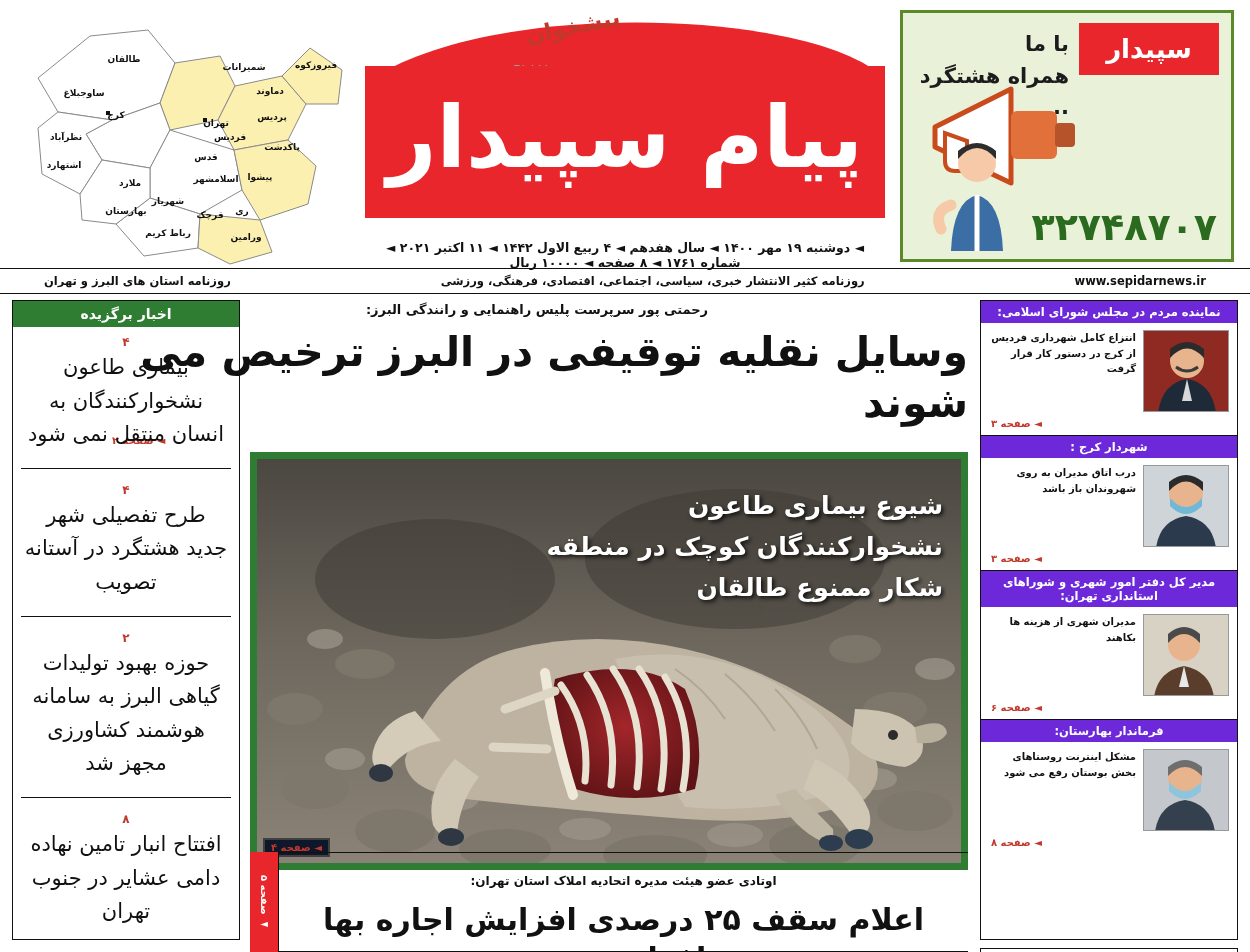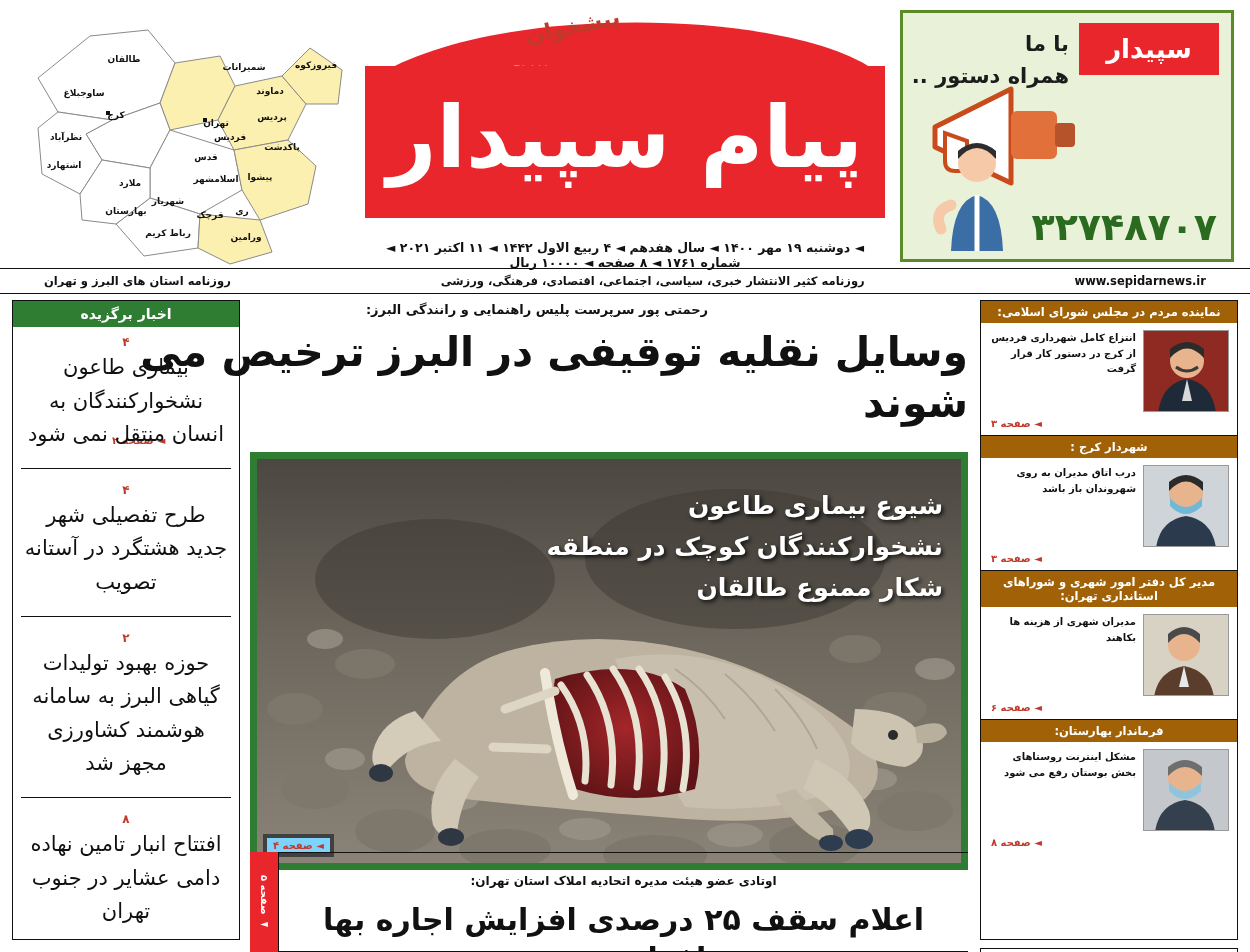--- a/index.html
+++ b/index.html
@@ -91,21 +91,21 @@
   
   .content { position:absolute; top:300px; left:0; width:1250px; height:652px; }
 
   
   .col-right {
     position:absolute; right:12px; top:0; width:258px; height:640px;
     border:1.5px solid #111;
   }
   .sidebar-item { padding:0; }
   .sb-head {
-    background:#a16207; color:#fff; font-size:11.5px; font-weight:bold;
+    background:#6d28d9; color:#fff; font-size:11.5px; font-weight:bold;
     padding:4px 8px; text-align:center; letter-spacing:0;
   }
   .sb-body { display:flex; padding:7px 8px 4px 8px; gap:7px; }
   .sb-photo {
     width:86px; height:82px; flex:0 0 86px;
     border:1px solid #999; overflow:hidden; position:relative;
     background:#cfcfcf;
   }
   .sb-text {
     flex:1; font-size:10px; font-weight:bold; line-height:1.55;
@@ -143,22 +143,22 @@
     border:7px solid #2e7d32; position:relative; overflow:hidden;
     background:#6e6a63;
   }
   .photo-caption {
     position:absolute; right:18px; top:26px; width:400px;
     text-align:right; color:#fff; font-size:25px; font-weight:bold;
     line-height:1.65; text-shadow:2px 2px 4px rgba(0,0,0,.85);
   }
   .photo-page-tag {
     position:absolute; left:6px; bottom:6px;
-    background:#7dd3fc; color:#c0392b; font-size:10px; font-weight:bold;
-    padding:2px 6px; border:4px solid #404040;
+    background:#0f172a; color:#c0392b; font-size:10px; font-weight:bold;
+    padding:2px 6px; border:2px solid #404040;
   }
 
   
   .bottom-story {
     position:absolute; right:282px; top:552px; width:718px; height:100px;
     display:flex;
   }
   .bs-flag {
     width:28px; flex:0 0 28px; background:#e8262b; color:#fff;
     font-size:10px; font-weight:bold; display:flex; align-items:center; justify-content:center;
@@ -255,21 +255,21 @@
   </div>
 
   <div class="issue-line">◄ دوشنبه ۱۹ مهر ۱۴۰۰ ◄ سال هفدهم ◄ ۴ ربیع الاول ۱۴۴۲ ◄ ۱۱ اکتبر ۲۰۲۱ ◄ شماره ۱۷۶۱ ◄ ۸ صفحه ◄ ۱۰۰۰۰ ریال</div>
 
   <div class="ad-box">
     <div class="ad-sepidar-logo">
       <span>سپیدار</span>
     </div>
     <div class="ad-text">
       <div>با ما</div>
-      <div>همراه دستور ..</div>
+      <div>همراه هشتگرد ..</div>
     </div>
     <div class="megaphone">
       <svg width="190" height="140" viewBox="0 0 190 140">
         <path d="M20,56 L96,18 L96,112 L20,76 Z" fill="#ffffff" stroke="#c94a1b" stroke-width="5" stroke-linejoin="round"></path>
         <rect x="96" y="40" width="46" height="48" rx="6" fill="#e2703a"></rect>
         <rect x="140" y="52" width="20" height="24" rx="4" fill="#b7532a"></rect>
         <path d="M30,62 L30,90 Q30,100 40,100 L52,100 L52,70 Z" fill="#ffffff" stroke="#c94a1b" stroke-width="4"></path>
       </svg>
     </div>
     <div class="ad-person">

